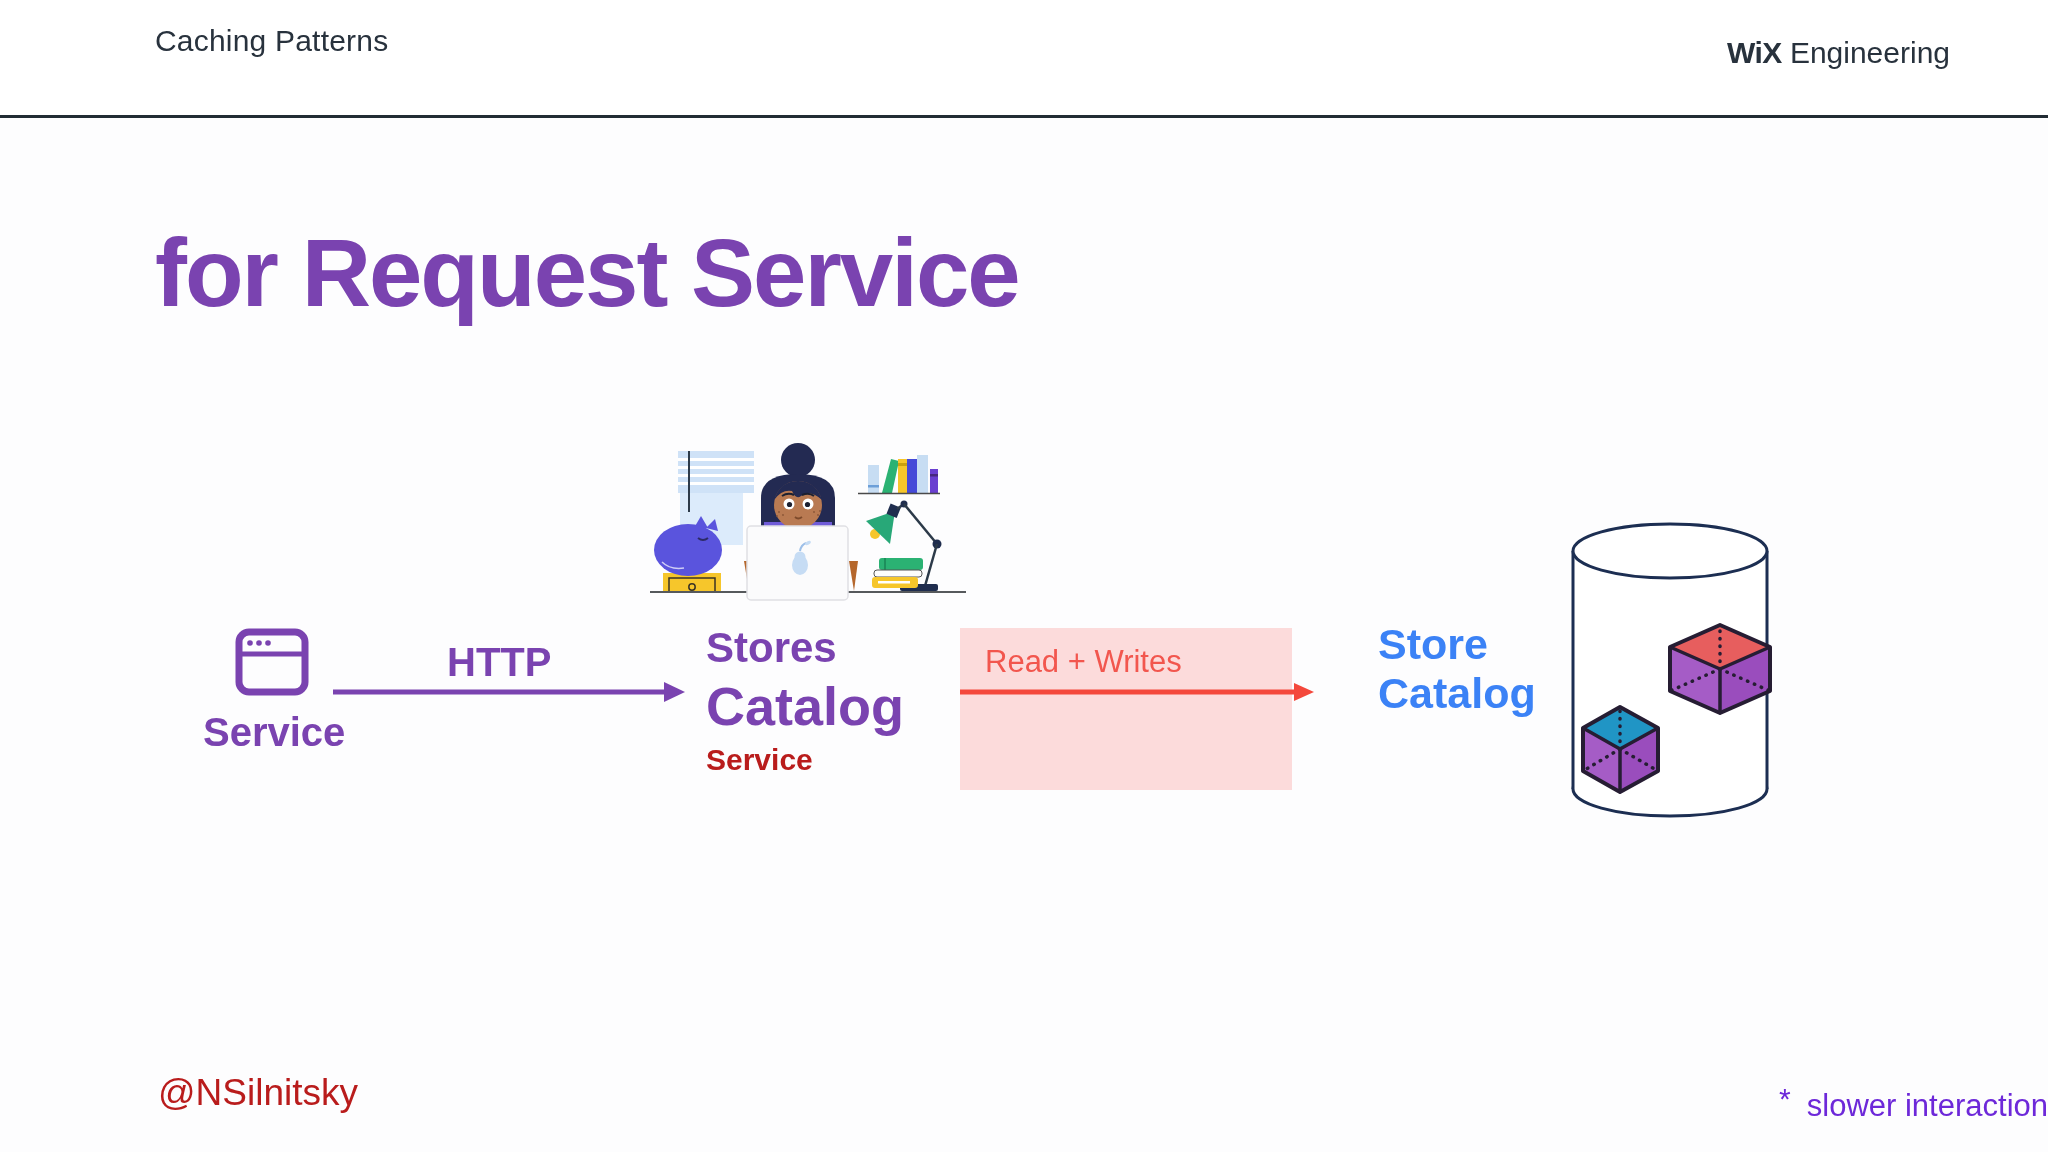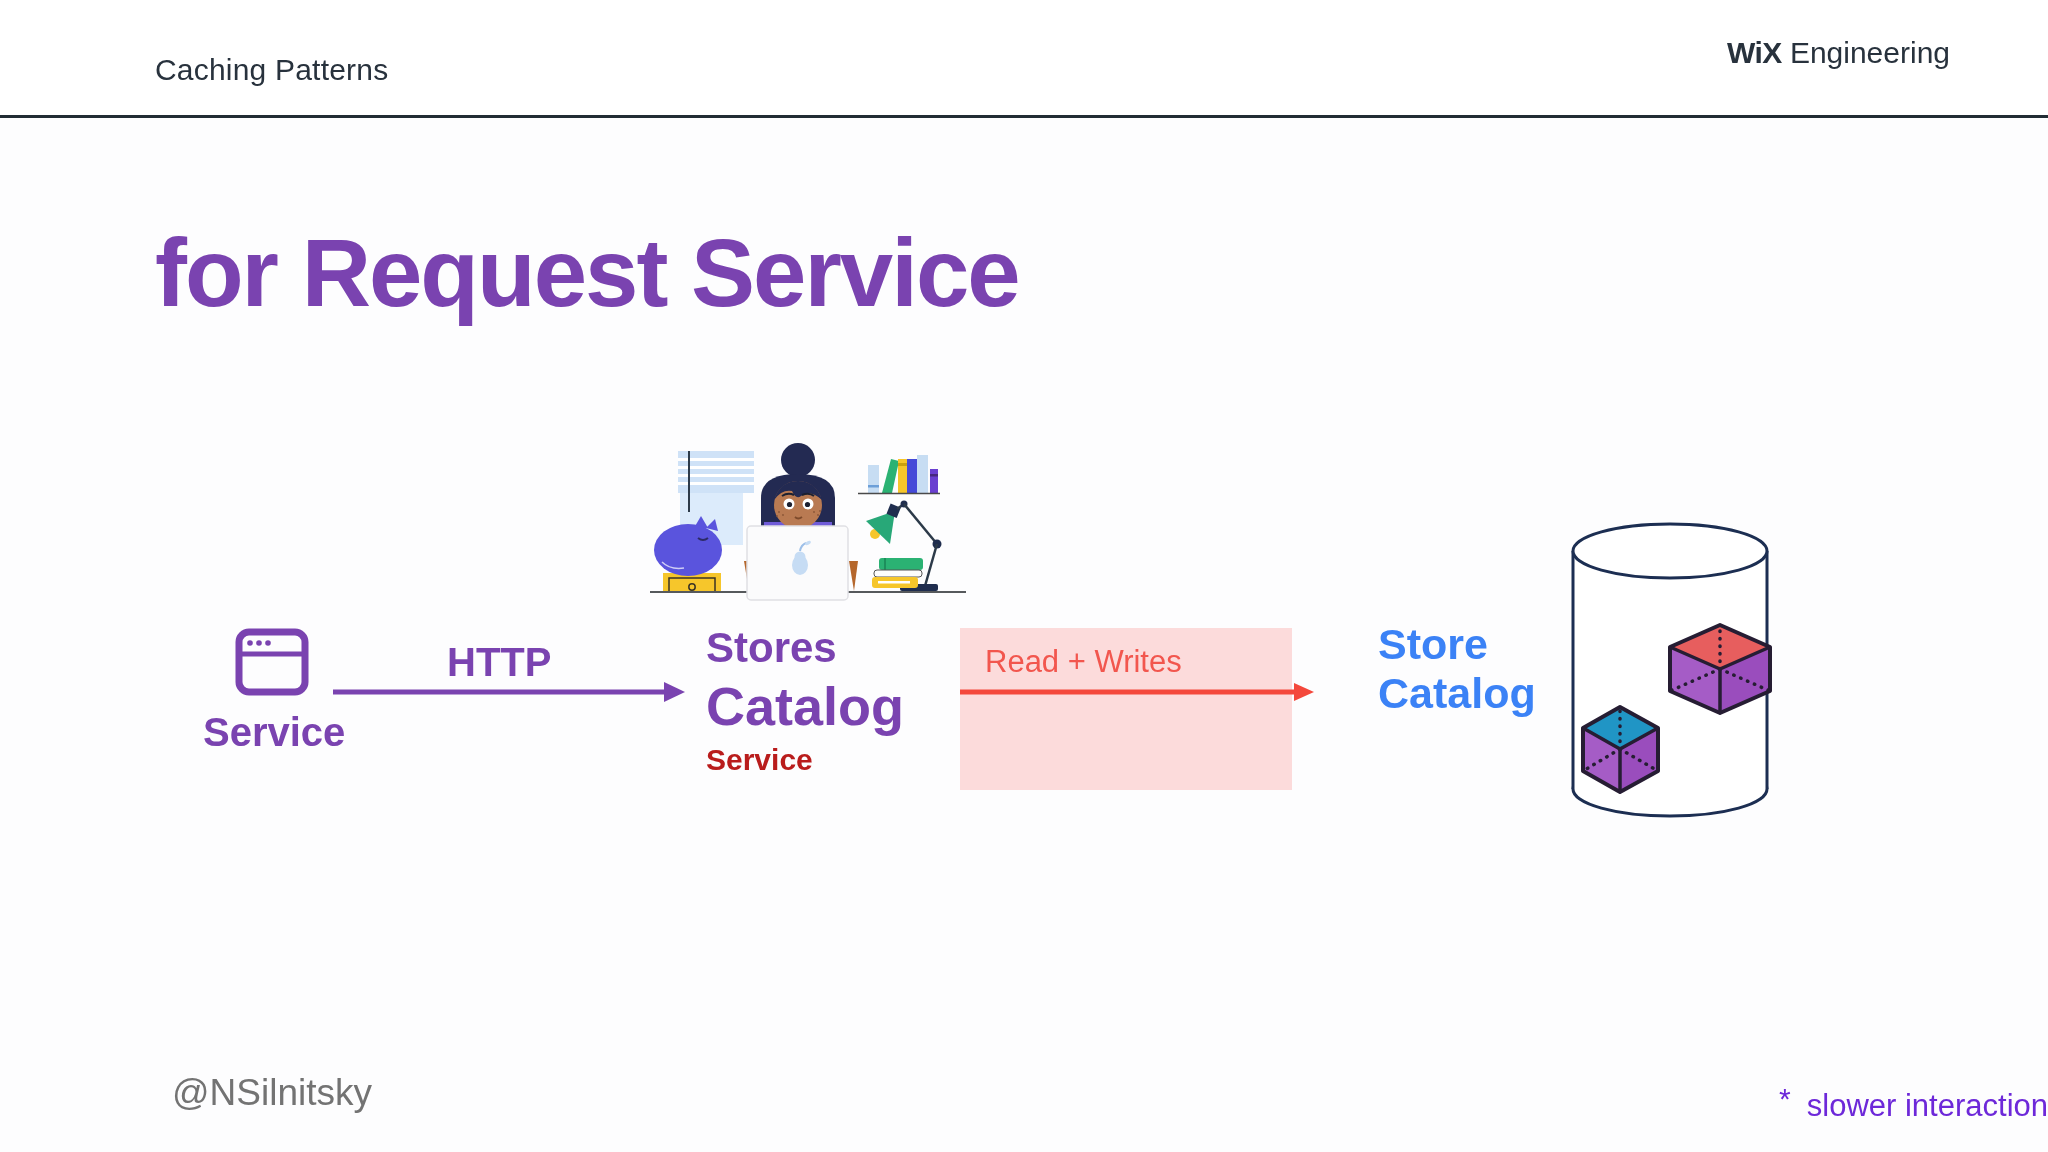--- a/index.html
+++ b/index.html
@@ -2,21 +2,21 @@
 <html><head>
 <meta charset="utf-8">
 <style>
   * { margin:0; padding:0; box-sizing:border-box; }
   html,body { width:2048px; height:1152px; }
   body { font-family:"Liberation Sans", sans-serif; background:#fdfdfe; overflow:hidden; }
   #slide { position:relative; width:2048px; height:1152px; background:#fdfdfe; }
 
   
   #topbar { position:absolute; left:0; top:0; width:2048px; height:115px; background:#ffffff; }
-  #topbar-title { position:absolute; left:155px; top:53px; font-size:30px; font-weight:500; color:#28323d; letter-spacing:0.2px; }
+  #topbar-title { position:absolute; left:155px; top:24px; font-size:30px; font-weight:500; color:#28323d; letter-spacing:0.2px; }
   #brand { position:absolute; right:98px; top:36px; font-size:30px; color:#28323d; white-space:nowrap;text-align:center; }
   #brand .b { font-weight:800; letter-spacing:-0.5px; }
   #brand .l { font-weight:300; margin-left:8px; }
   #header-rule { position:absolute; left:0; top:115px; width:2048px; height:3px; background:#222c34; }
 
   
   #main-title { position:absolute; left:155px; top:218px; font-size:96px; font-weight:800; color:#7a43b0; letter-spacing:-2px; white-space:nowrap; }
 
   
   .purple-label { color:#7a43b0; font-weight:700; white-space:nowrap; }
@@ -34,21 +34,21 @@
 
   
   .abs { position:absolute; }
   #browser-icon { left:235px; top:628px; }
   #http-arrow { left:331px; top:678px; }
   #red-arrow { left:958px; top:678px; }
   #desk-illustration { left:648px; top:434px; }
   #db-cylinder { left:1566px; top:518px; }
 
   
-  #handle { position:absolute; left:172px; top:1072px; font-size:37px; font-weight:400; color:#737373; }
+  #handle { position:absolute; left:158px; top:1072px; font-size:37px; font-weight:400; color:#b91c1c; }
   #footnote { position:absolute; right:0; top:1088px; font-size:31px; color:#6d28d9; white-space:nowrap; }
   #footnote .star { display:inline-block; transform:translateY(-7px); margin-right:16px; font-size:30px; }
 </style>
 </head>
 <body>
 
 <div id="slide">
 
   <div id="topbar">
     <div id="topbar-title">Caching Patterns</div>

